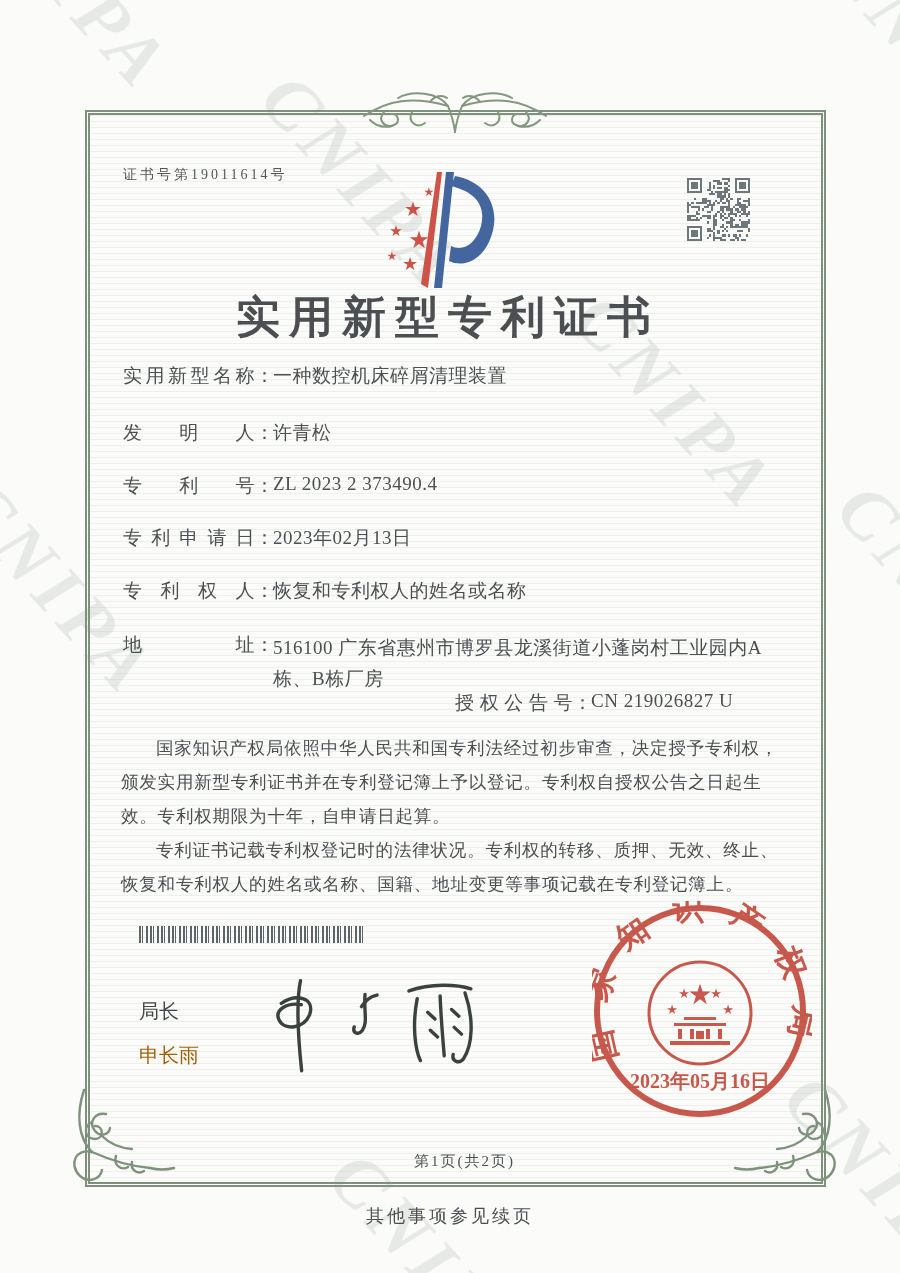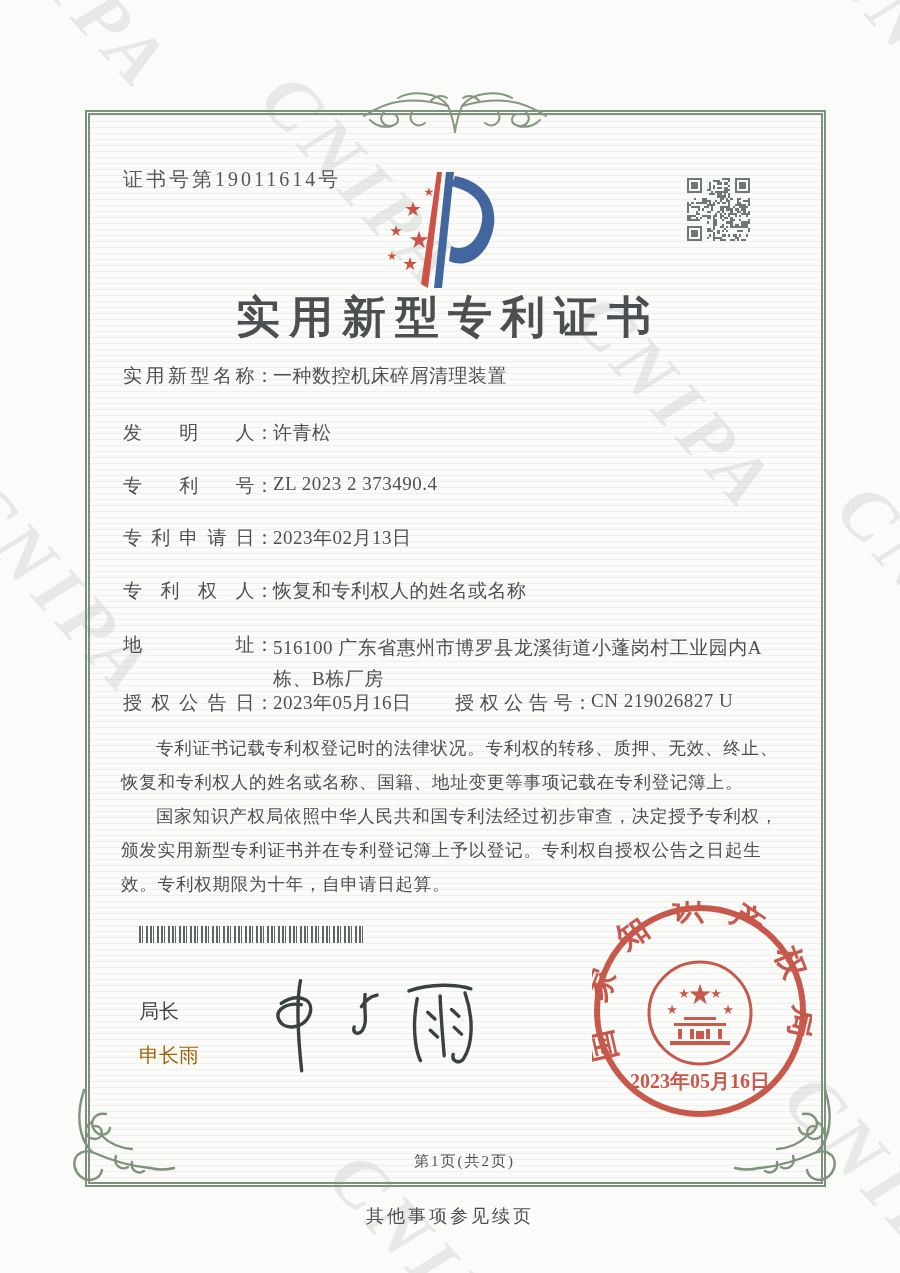--- a/index.html
+++ b/index.html
@@ -30,21 +30,21 @@
     left:85px; top:110px; width:741px; height:1077px;
     border:5px double #7d917d;
     background:repeating-linear-gradient(to bottom,
       rgba(163,180,166,0.16) 0px, rgba(163,180,166,0.16) 1px,
       transparent 1px, transparent 6px);
     z-index:2;
   }
   .ornament { z-index:3; }
 
   
-  .cert-no { left:123px; top:166px; font-size:20px; letter-spacing:3px; color:#54575a; z-index:4; }
+  .cert-no { left:123px; top:166px; font-size:14px; letter-spacing:3px; color:#54575a; z-index:4; }
   .logo { left:383px; top:166px; width:134px; height:128px; z-index:4; }
   .qr { left:687px; top:178px; width:63px; height:63px; z-index:4; }
   .title {
     left:0; right:4px; top:288px; text-align:center;
     font-size:44px; font-weight:bold; letter-spacing:9px;
     color:#4c4f52; z-index:4;
   }
 
   
   .fields { left:123px; top:0; width:680px; z-index:4; }
@@ -462,32 +462,29 @@
   <div class="frow r4">
     <span class="flabel">专利申请日</span><span class="fcolon">：</span><span class="fvalue">2023年02月13日</span>
   </div>
   <div class="frow r5">
     <span class="flabel">专利权人</span><span class="fcolon">：</span><span class="fvalue">恢复和专利权人的姓名或名称</span>
   </div>
   <div class="frow r6">
     <span class="flabel">地址</span><span class="fcolon">：</span><span class="fvalue">516100 广东省惠州市博罗县龙溪街道小蓬岗村工业园内A栋、B栋厂房</span>
   </div>
   <div class="frow r7">
-    <span>
-      <span class="flabel">授权公告日</span><span class="fcolon">：</span><span class="fvalue">2023年05月16日</span>
-    </span>
     <span class="pair-right">
       <span class="flabel">授权公告号</span><span class="fcolon">：</span><span class="fvalue">CN 219026827 U</span>
     </span>
   </div>
 </div>
 
 <div class="abs paras">
+  <p>国家知识产权局依照中华人民共和国专利法经过初步审查，决定授予专利权，颁发实用新型专利证书并在专利登记簿上予以登记。专利权自授权公告之日起生效。专利权期限为十年，自申请日起算。</p>
   <p>专利证书记载专利权登记时的法律状况。专利权的转移、质押、无效、终止、恢复和专利权人的姓名或名称、国籍、地址变更等事项记载在专利登记簿上。</p>
-  <p>国家知识产权局依照中华人民共和国专利法经过初步审查，决定授予专利权，颁发实用新型专利证书并在专利登记簿上予以登记。专利权自授权公告之日起生效。专利权期限为十年，自申请日起算。</p>
 </div>
 
 <div class="abs barcode"></div>
 
 <div class="abs signer-title">局长</div>
 <div class="abs signer-name">申长雨</div>
 
 <svg class="abs signature" viewBox="0 0 235 108">
   <g stroke="#39423e" stroke-width="3.4" fill="none" stroke-linecap="round" transform="rotate(-2 117 54)">
     <path d="M40 10 C34 34 36 72 38 100"></path>

